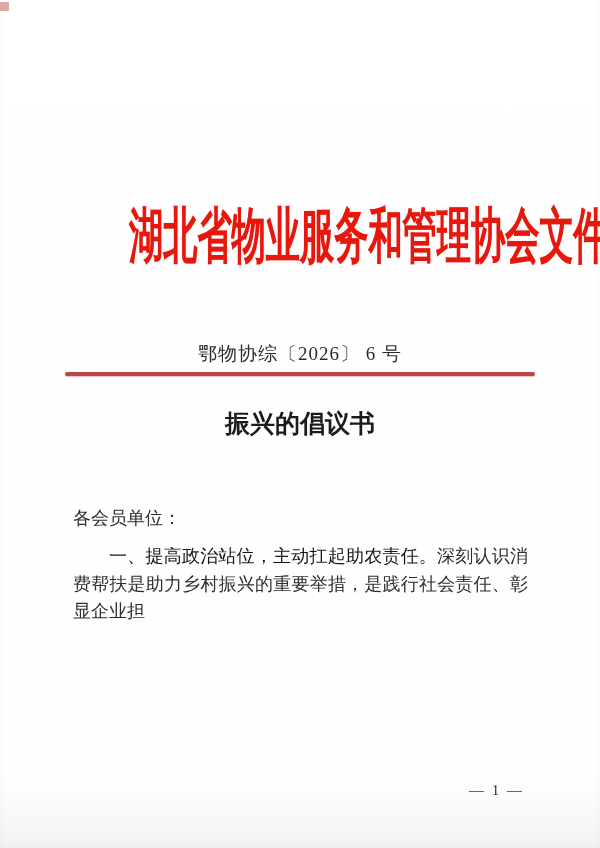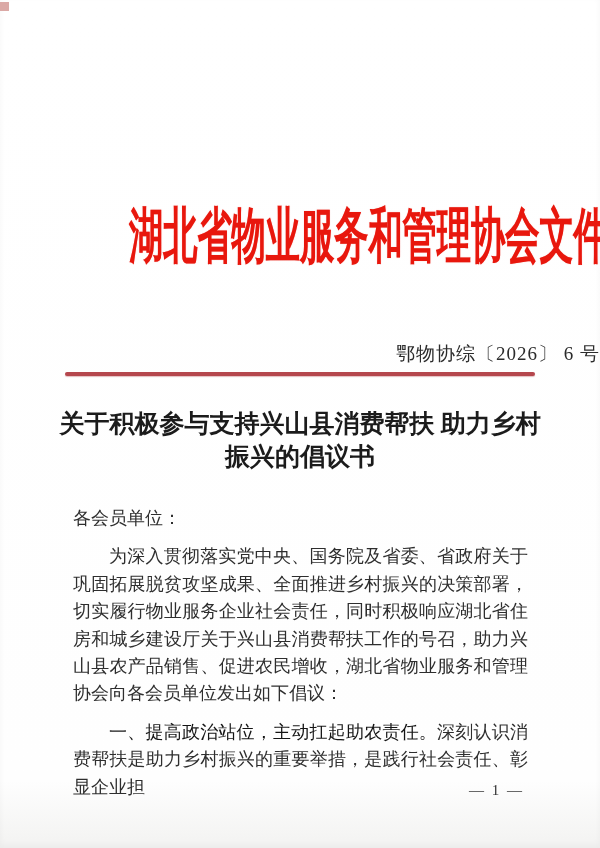--- a/index.html
+++ b/index.html
@@ -38,21 +38,21 @@
     white-space: nowrap;
     transform: scaleX(0.57);
     transform-origin: 50% 50%;
     text-shadow: 0 0 1px rgba(232,23,13,0.55);
   }
   .doc-number {
     position: absolute;
     top: 341px;
     left: 0;
     width: 100%;
-    text-align: right;
+    text-align: center;
     font-size: 19px;
     color: #2b2b2b;
     letter-spacing: 1px;
   }
   .red-divider {
     position: absolute;
     top: 372px;
     left: 65px;
     width: 470px;
     height: 4px;
@@ -108,25 +108,23 @@
 
   <div class="corner-mark"></div>
 
   <div class="org-title">湖北省物业服务和管理协会文件</div>
 
   <div class="doc-number">鄂物协综〔2026〕 6 号</div>
 
   <div class="red-divider"></div>
 
   <div class="doc-title">
-    <div>关于积极参与支持兴山县消费帮扶 助力乡村</div>
     <div>振兴的倡议书</div>
   </div>
 
   <div class="doc-body">
     <p>各会员单位：</p>
-    <p class="indent">为深入贯彻落实党中央、国务院及省委、省政府关于巩固拓展脱贫攻坚成果、全面推进乡村振兴的决策部署，切实履行物业服务企业社会责任，同时积极响应湖北省住房和城乡建设厅关于兴山县消费帮扶工作的号召，助力兴山县农产品销售、促进农民增收，湖北省物业服务和管理协会向各会员单位发出如下倡议：</p>
     <p class="indent"><span class="para-bold">一、提高政治站位，主动扛起助农责任。</span><span>深刻认识消费帮扶是助力乡村振兴的重要举措，是践行社会责任、彰显企业担</span></p>
   </div>
 
   <div class="page-number">— 1 —</div>
 
 </div>
 
 </body></html>

